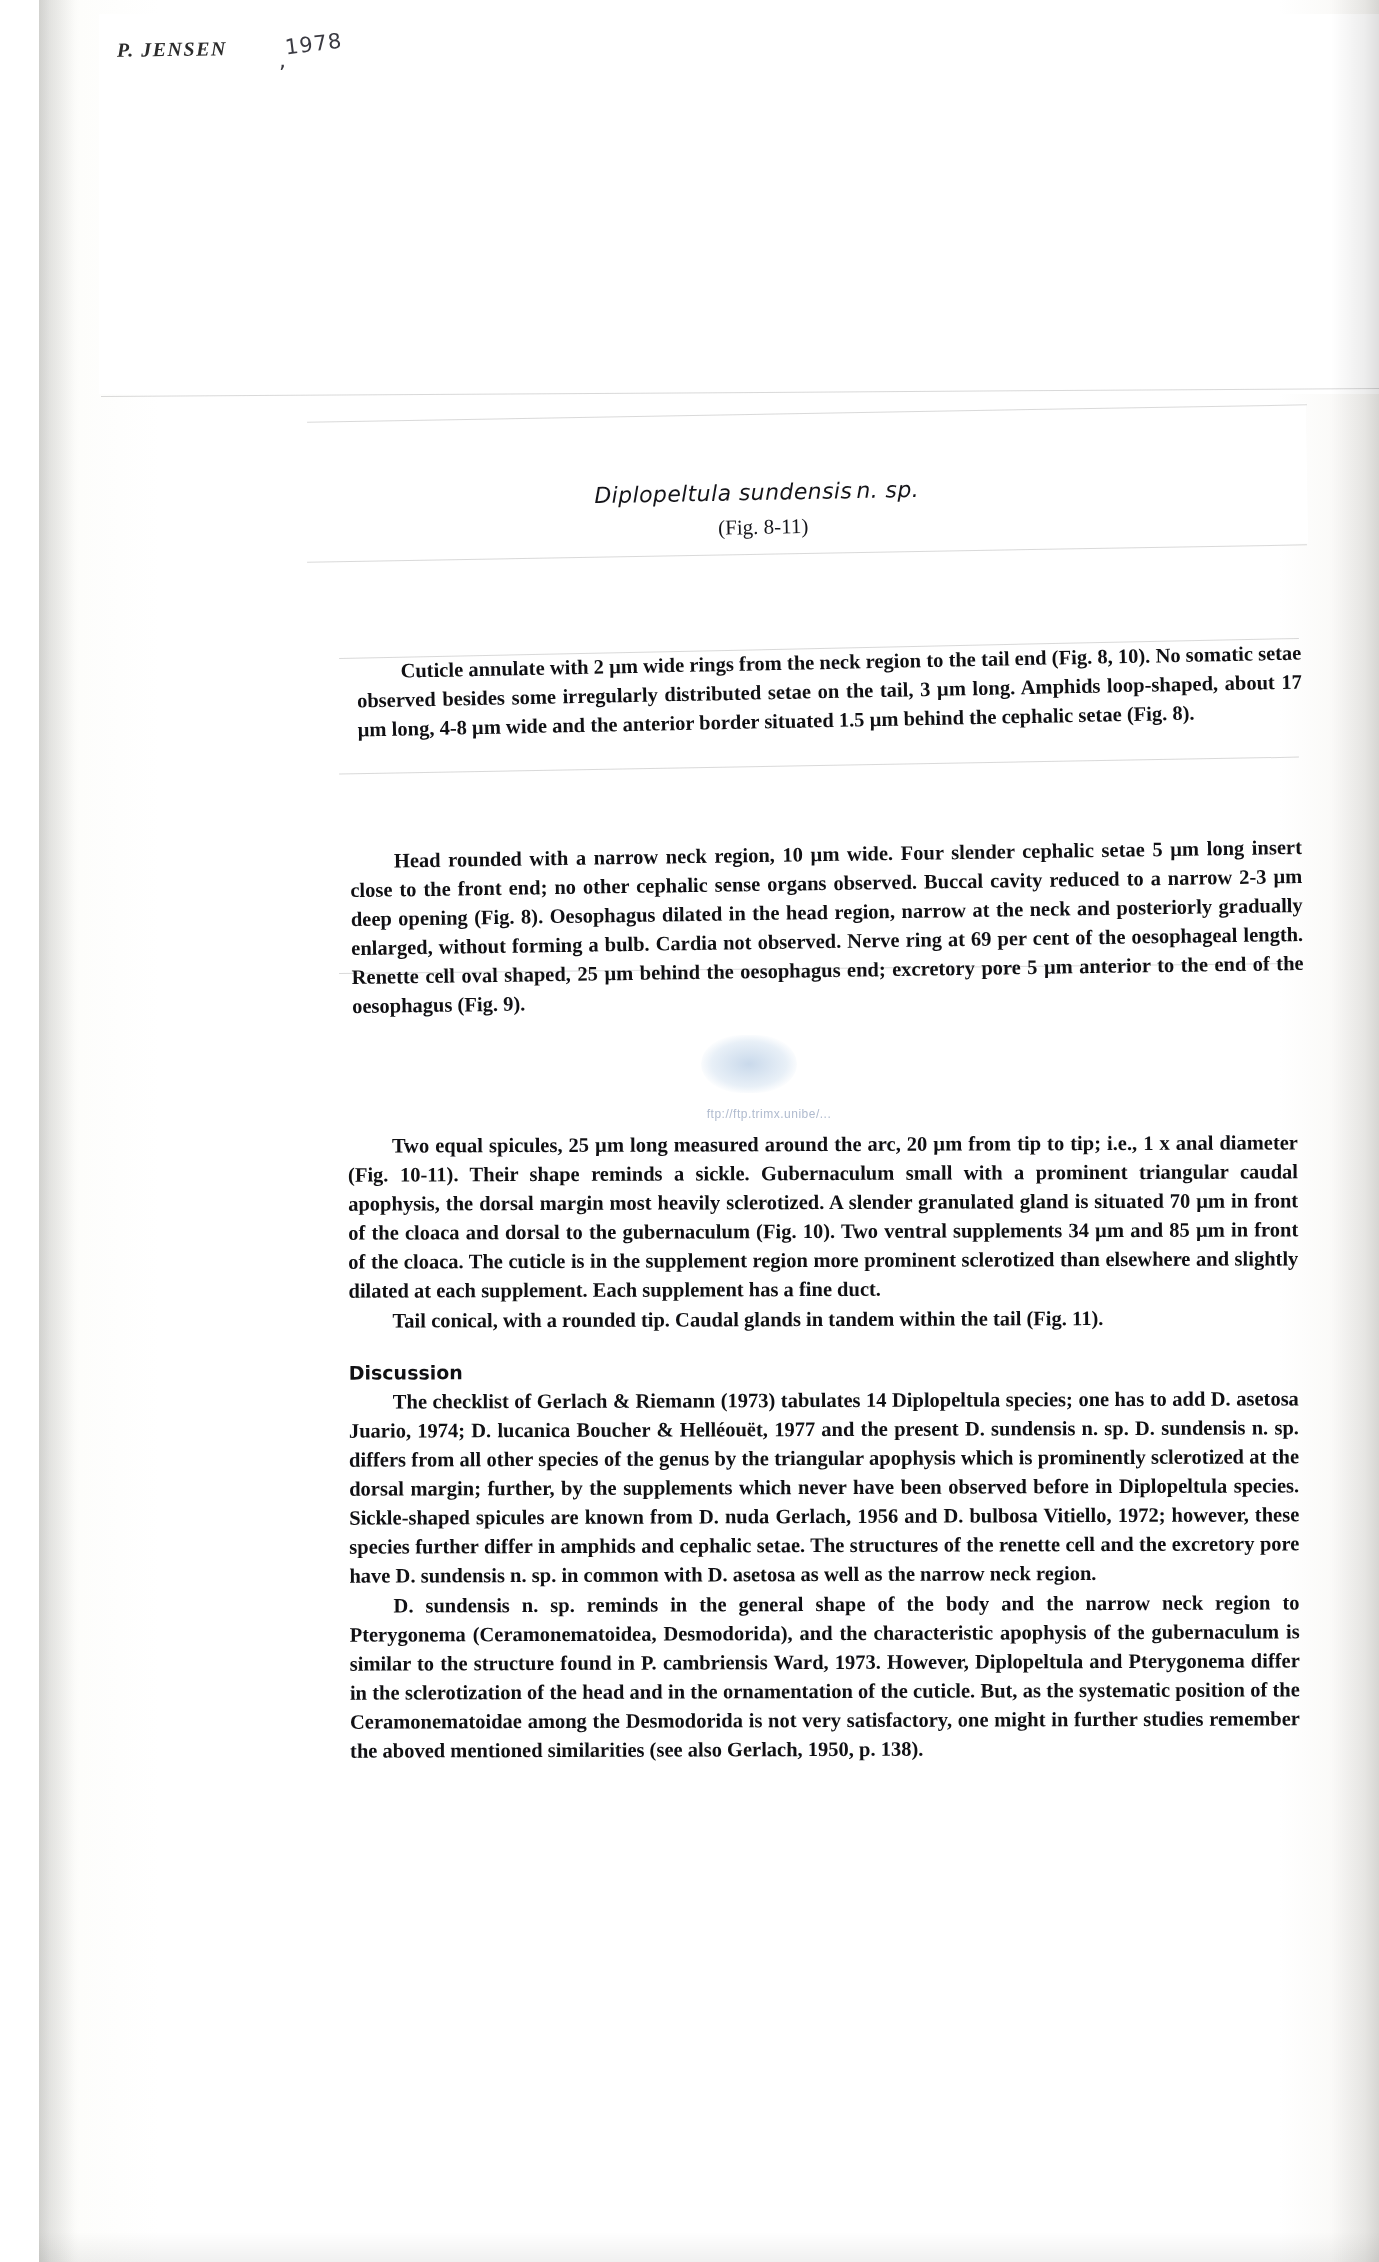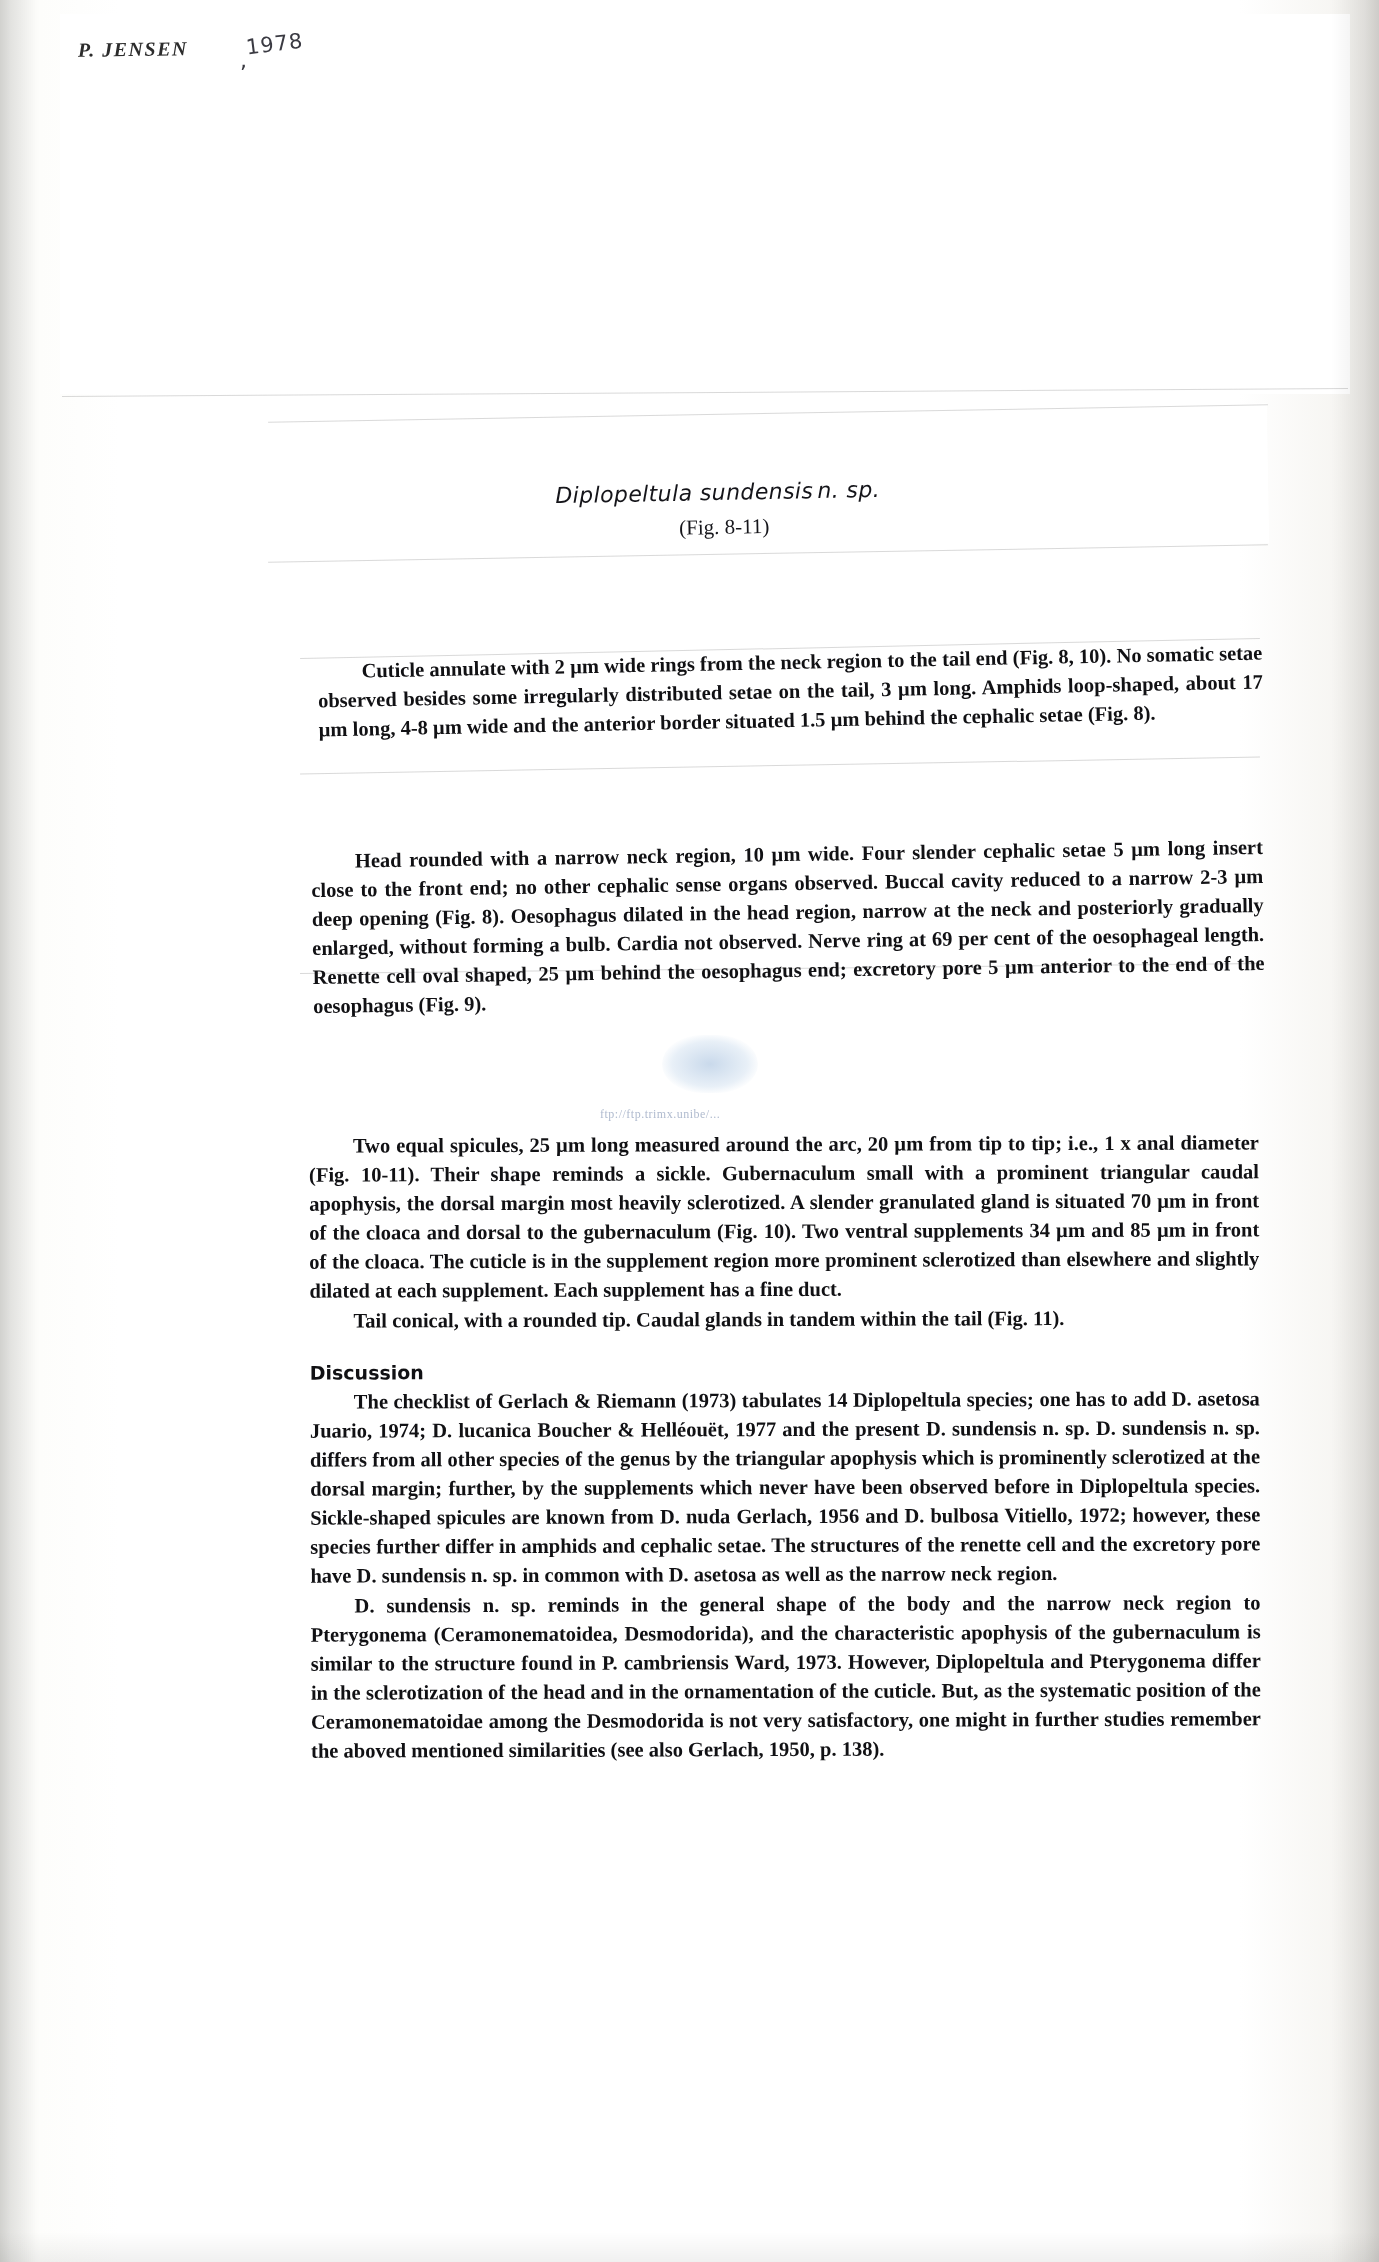--- a/index.html
+++ b/index.html
@@ -16,20 +16,21 @@
     overflow: hidden;
   }
 
   
   .page {
     position: absolute;
     inset: 0;
     background:
       linear-gradient(to right, #e9e9e6 0px, #fdfdfb 40px, #ffffff 120px, #ffffff 1240px, #f6f5f2 1340px, #eceae6 1379px),
       #fbfbf9;
+    margin-left: 39px;
   }
 
   
   .author-stamp {
     position: absolute;
     left: 78px;
     top: 38px;
     font-family: "Liberation Serif", serif;
     font-style: italic;
     font-weight: bold;
@@ -153,22 +154,22 @@
     width: 96px;
     height: 58px;
     border-radius: 50%/60%;
     background: radial-gradient(ellipse at center, rgba(120,160,205,0.40) 0%, rgba(150,185,220,0.22) 55%, rgba(255,255,255,0) 75%);
   }
   .wm-text {
     position: absolute;
     left: 0px;
     top: 72px;
     width: 260px;
-    text-align: left;
-    font-family: Liberation Serif, serif;
+    text-align: center;
+    font-family: Liberation Sans, sans-serif;
     font-size: 12px;
     letter-spacing: 0.5px;
     color: rgba(110,130,165,0.55);
   }
 
   
   .right-shadow {
     position: absolute;
     right: 0;
     top: 0;

